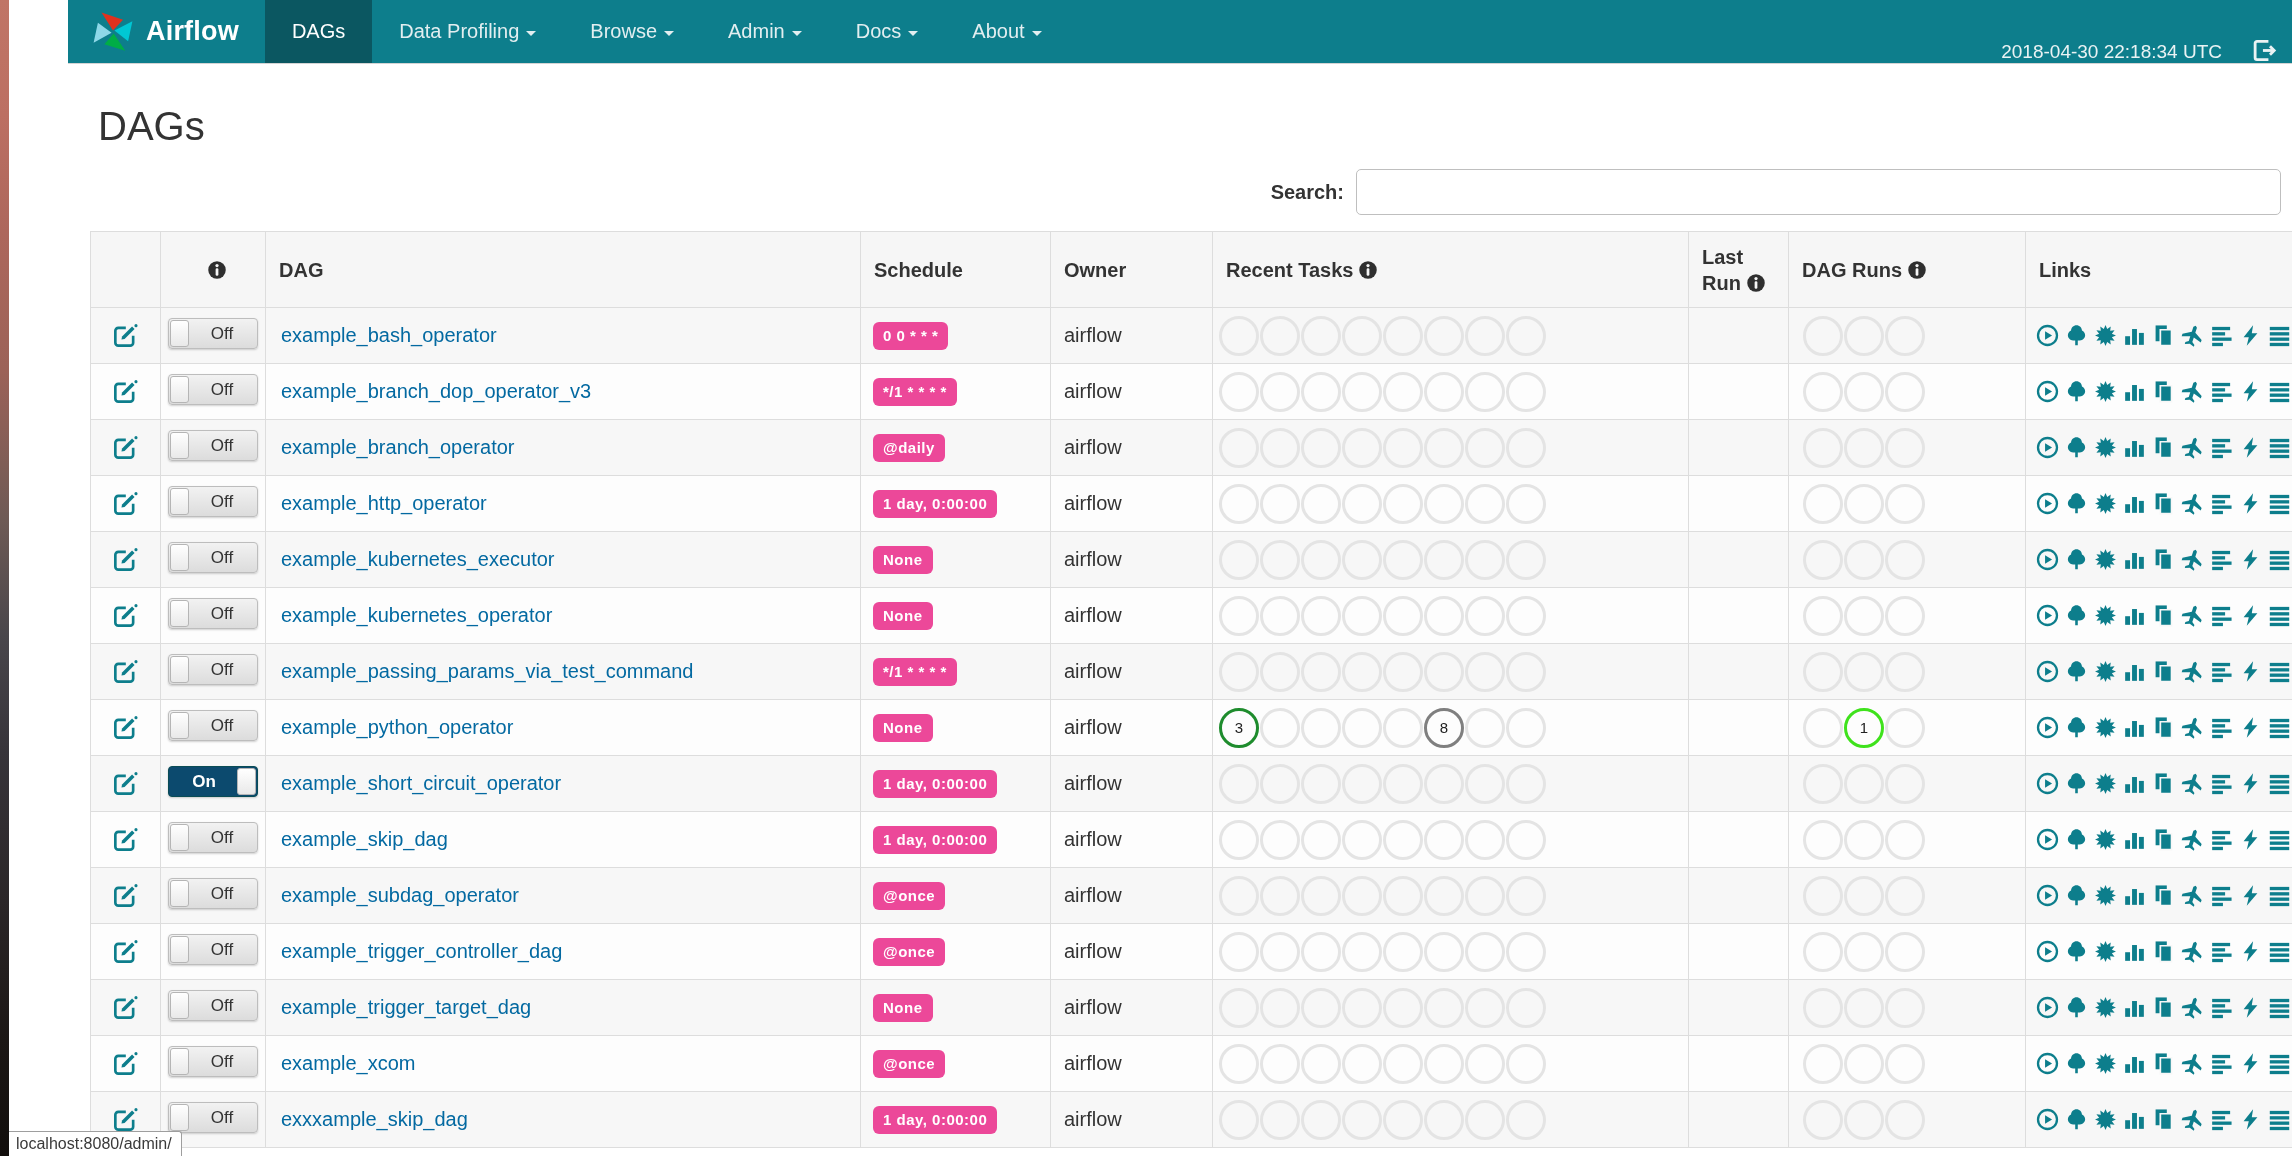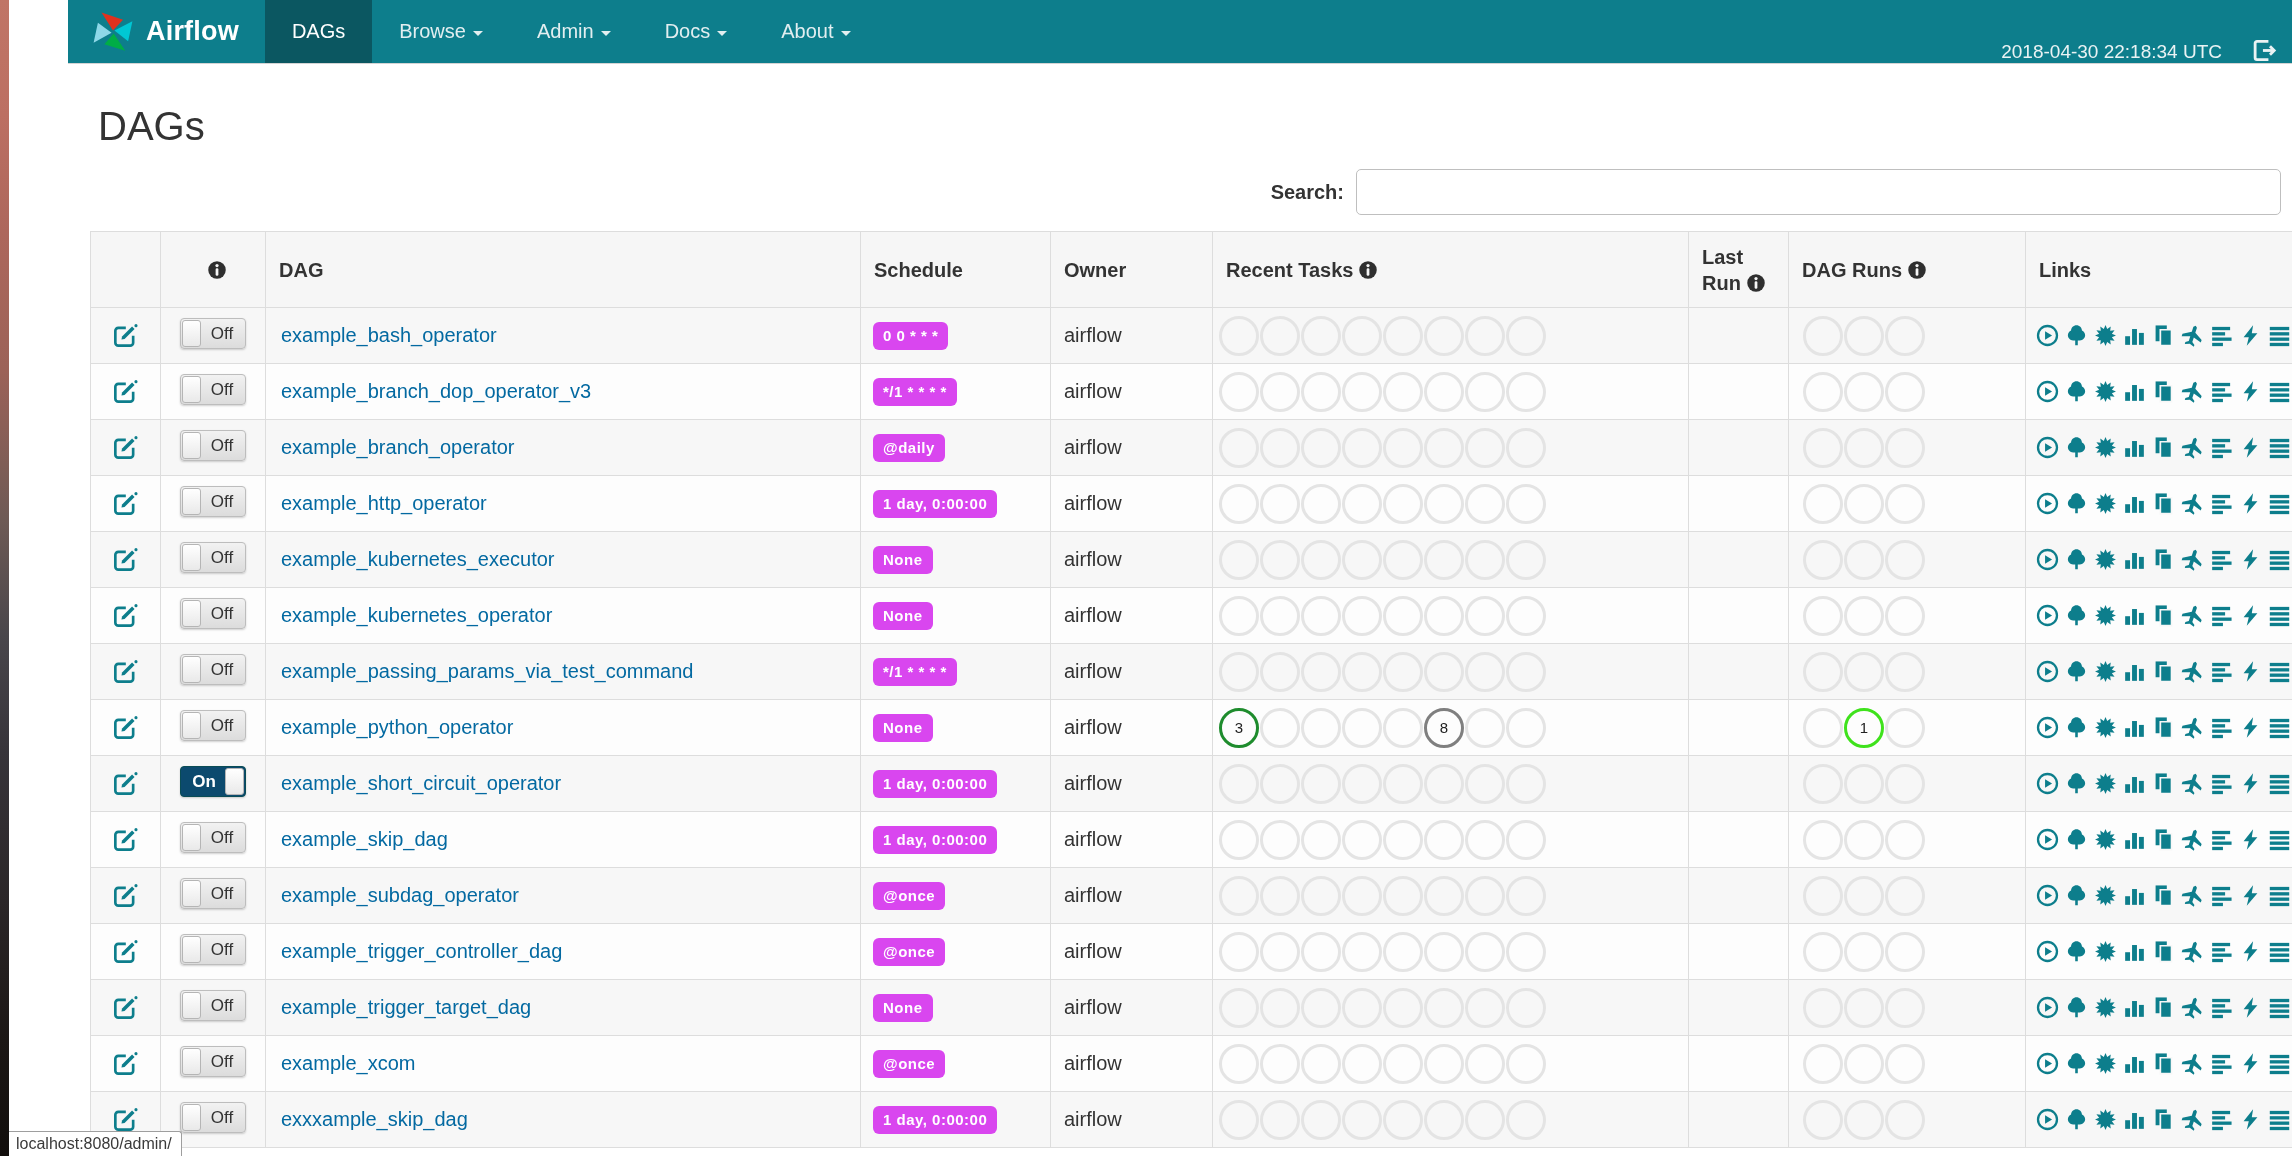--- a/index.html
+++ b/index.html
@@ -58,40 +58,40 @@
     text-align: left; padding: 8px 10px 8px 13px; border-bottom-width: 2px; line-height: 1.3;
   }
   thead th.center { text-align: left; }
   tbody tr { height: 56px; }
   tbody tr:nth-child(odd) td { background: #f7f7f7; }
   tbody tr:nth-child(even) td { background: #fdfdfd; }
   td.c-edit { text-align: center; }
   td.c-edit svg { width: 25px; height: 25px; color: #0d7e8c; vertical-align: middle; cursor: pointer; }
   td.c-toggle { text-align: center; }
   .toggle {
-    position: relative; display: inline-block; width: 66px; height: 31px; border-radius: 4px;
+    position: relative; display: inline-block; width: 90px; height: 31px; border-radius: 4px;
     border: 1px solid #bdbdbd; cursor: pointer; font-size: 17px;
     box-shadow: 0 1px 2px rgba(0,0,0,.18);
   }
   .toggle .knob {
     position: absolute; top: 1px; width: 19px; height: 27px; background: linear-gradient(#ffffff,#e9e9e9);
     border: 1px solid #b5b5b5; border-radius: 3px;
   }
   .toggle .t-label { position: absolute; left: 0; right: 0; top: 0; bottom: 0; line-height: 29px; text-align: center; }
   .toggle.off { background: linear-gradient(#f2f2f2,#dcdcdc); color: #333; }
   .toggle.off .knob { left: 1px; }
   .toggle.off .t-label { padding-left: 18px; }
   .toggle.on { background: #0c4a6e; color: #fff; font-weight: bold; border-color: #0a4c55; }
   .toggle.on .knob { right: 1px; }
   .toggle.on .t-label { padding-right: 18px; }
   td.c-dag { padding-left: 15px; }
   .dag-link { color: #0369a1; font-size: 20px; text-decoration: none; cursor: pointer; }
   td.c-sched { padding-left: 12px; }
   .badge {
-    display: inline-block; background: #d946ef; color: #ffffff; font-size: 15px; font-weight: bold;
+    display: inline-block; background: #ec4899; color: #ffffff; font-size: 15px; font-weight: bold;
     padding: 5px 10px 6px; border-radius: 6px; letter-spacing: .5px; cursor: pointer;
   }
   td.c-owner { padding-left: 13px; font-size: 20px; color: #333; }
   td.c-recent, td.c-runs { padding-left: 6px; }
   .circles { display: flex; align-items: center; }
   .circle {
     width: 40px; height: 40px; border: 3px solid #e4e4e4; border-radius: 50%;
     margin-right: 1px; background: transparent; display: flex; align-items: center;
     justify-content: center; font-size: 15px; color: #222; flex: 0 0 auto;
   }
@@ -188,20 +188,24 @@
       <svg viewBox="0 0 64 64">
           <use href="#i-pinwheel"></use>
         </svg>
       <span class="brand-name">Airflow</span>
     </div>
     <div class="nav-items">
       <a class="nav-item active">
           <span>DAGs</span>
         </a>
       <a class="nav-item">
+          <span>Data Profiling</span>
+          <span class="caret"></span>
+        </a>
+      <a class="nav-item">
           <span>Browse</span>
           <span class="caret"></span>
         </a>
       <a class="nav-item">
           <span>Admin</span>
           <span class="caret"></span>
         </a>
       <a class="nav-item">
           <span>Docs</span>
           <span class="caret"></span>

